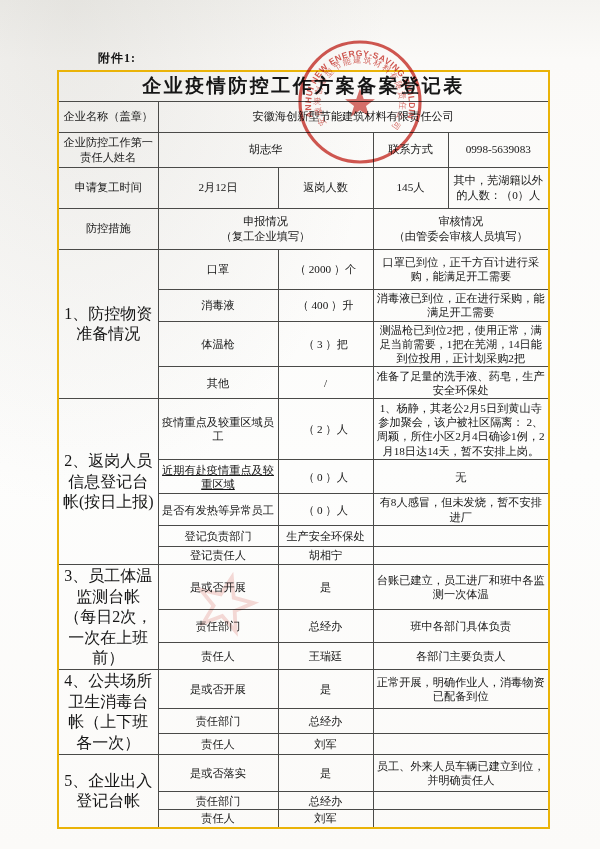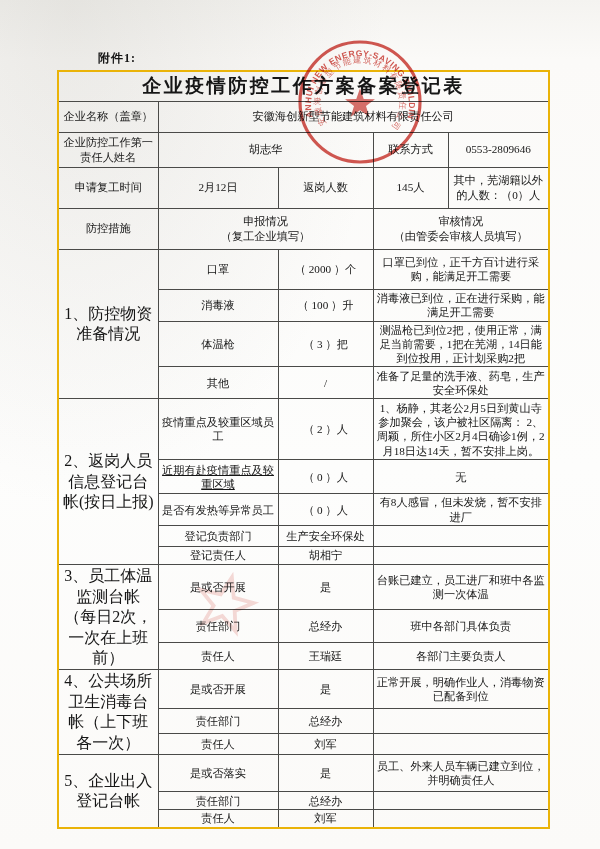--- a/index.html
+++ b/index.html
@@ -69,21 +69,21 @@
 
   <tr style="height:31px">
     <td>企业名称（盖章）</td>
     <td colspan="4">安徽海创新型节能建筑材料有限责任公司</td>
   </tr>
 
   <tr style="height:35px">
     <td>企业防控工作第一责任人姓名</td>
     <td colspan="2">胡志华</td>
     <td>联系方式</td>
-    <td class="l">0553-2809646</td>
+    <td class="l">0998-5639083</td>
   </tr>
 
   <tr style="height:41px">
     <td>申请复工时间</td>
     <td>2月12日</td>
     <td>返岗人数</td>
     <td>145人</td>
     <td class="l">其中，芜湖籍以外的人数：（0）人</td>
   </tr>
 
@@ -96,21 +96,21 @@
   </tr>
 
   <tr style="height:40px">
     <td rowspan="4" class="seclabel">1、防控物资准备情况</td>
     <td>口罩</td>
     <td>（ 2000 ）个</td>
     <td colspan="2">口罩已到位，正千方百计进行采购，能满足开工需要</td>
   </tr>
   <tr style="height:32px">
     <td>消毒液</td>
-    <td>（ 100 ）升</td>
+    <td>（ 400 ）升</td>
     <td colspan="2">消毒液已到位，正在进行采购，能满足开工需要</td>
   </tr>
   <tr style="height:45px">
     <td>体温枪</td>
     <td>（ 3 ）把</td>
     <td colspan="2">测温枪已到位2把，使用正常，满足当前需要，1把在芜湖，14日能到位投用，正计划采购2把</td>
   </tr>
   <tr style="height:32px">
     <td>其他</td>
     <td>/</td>

